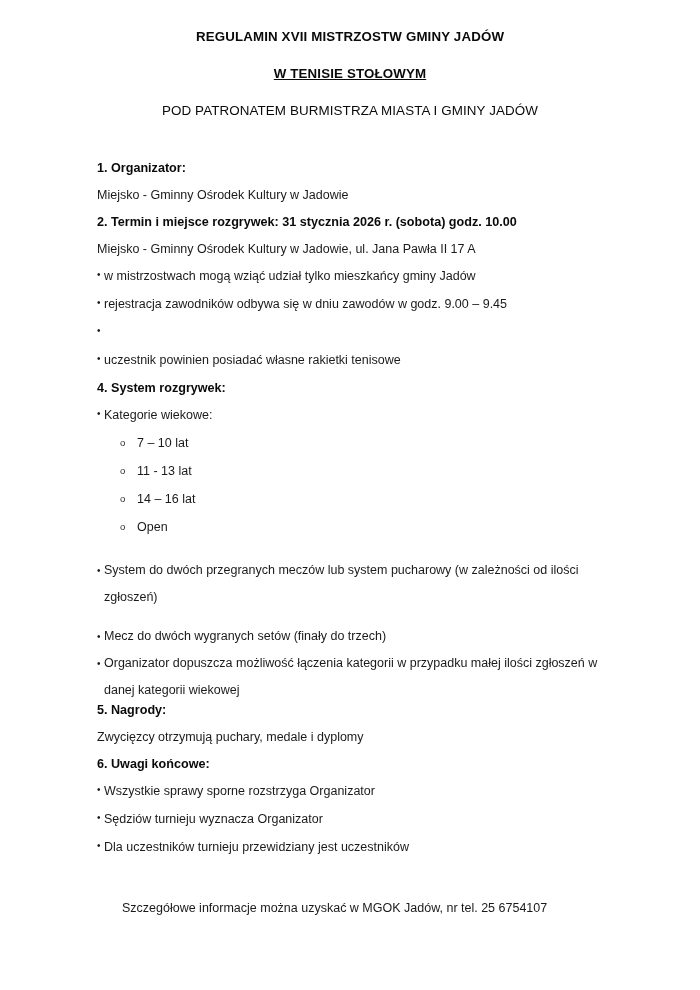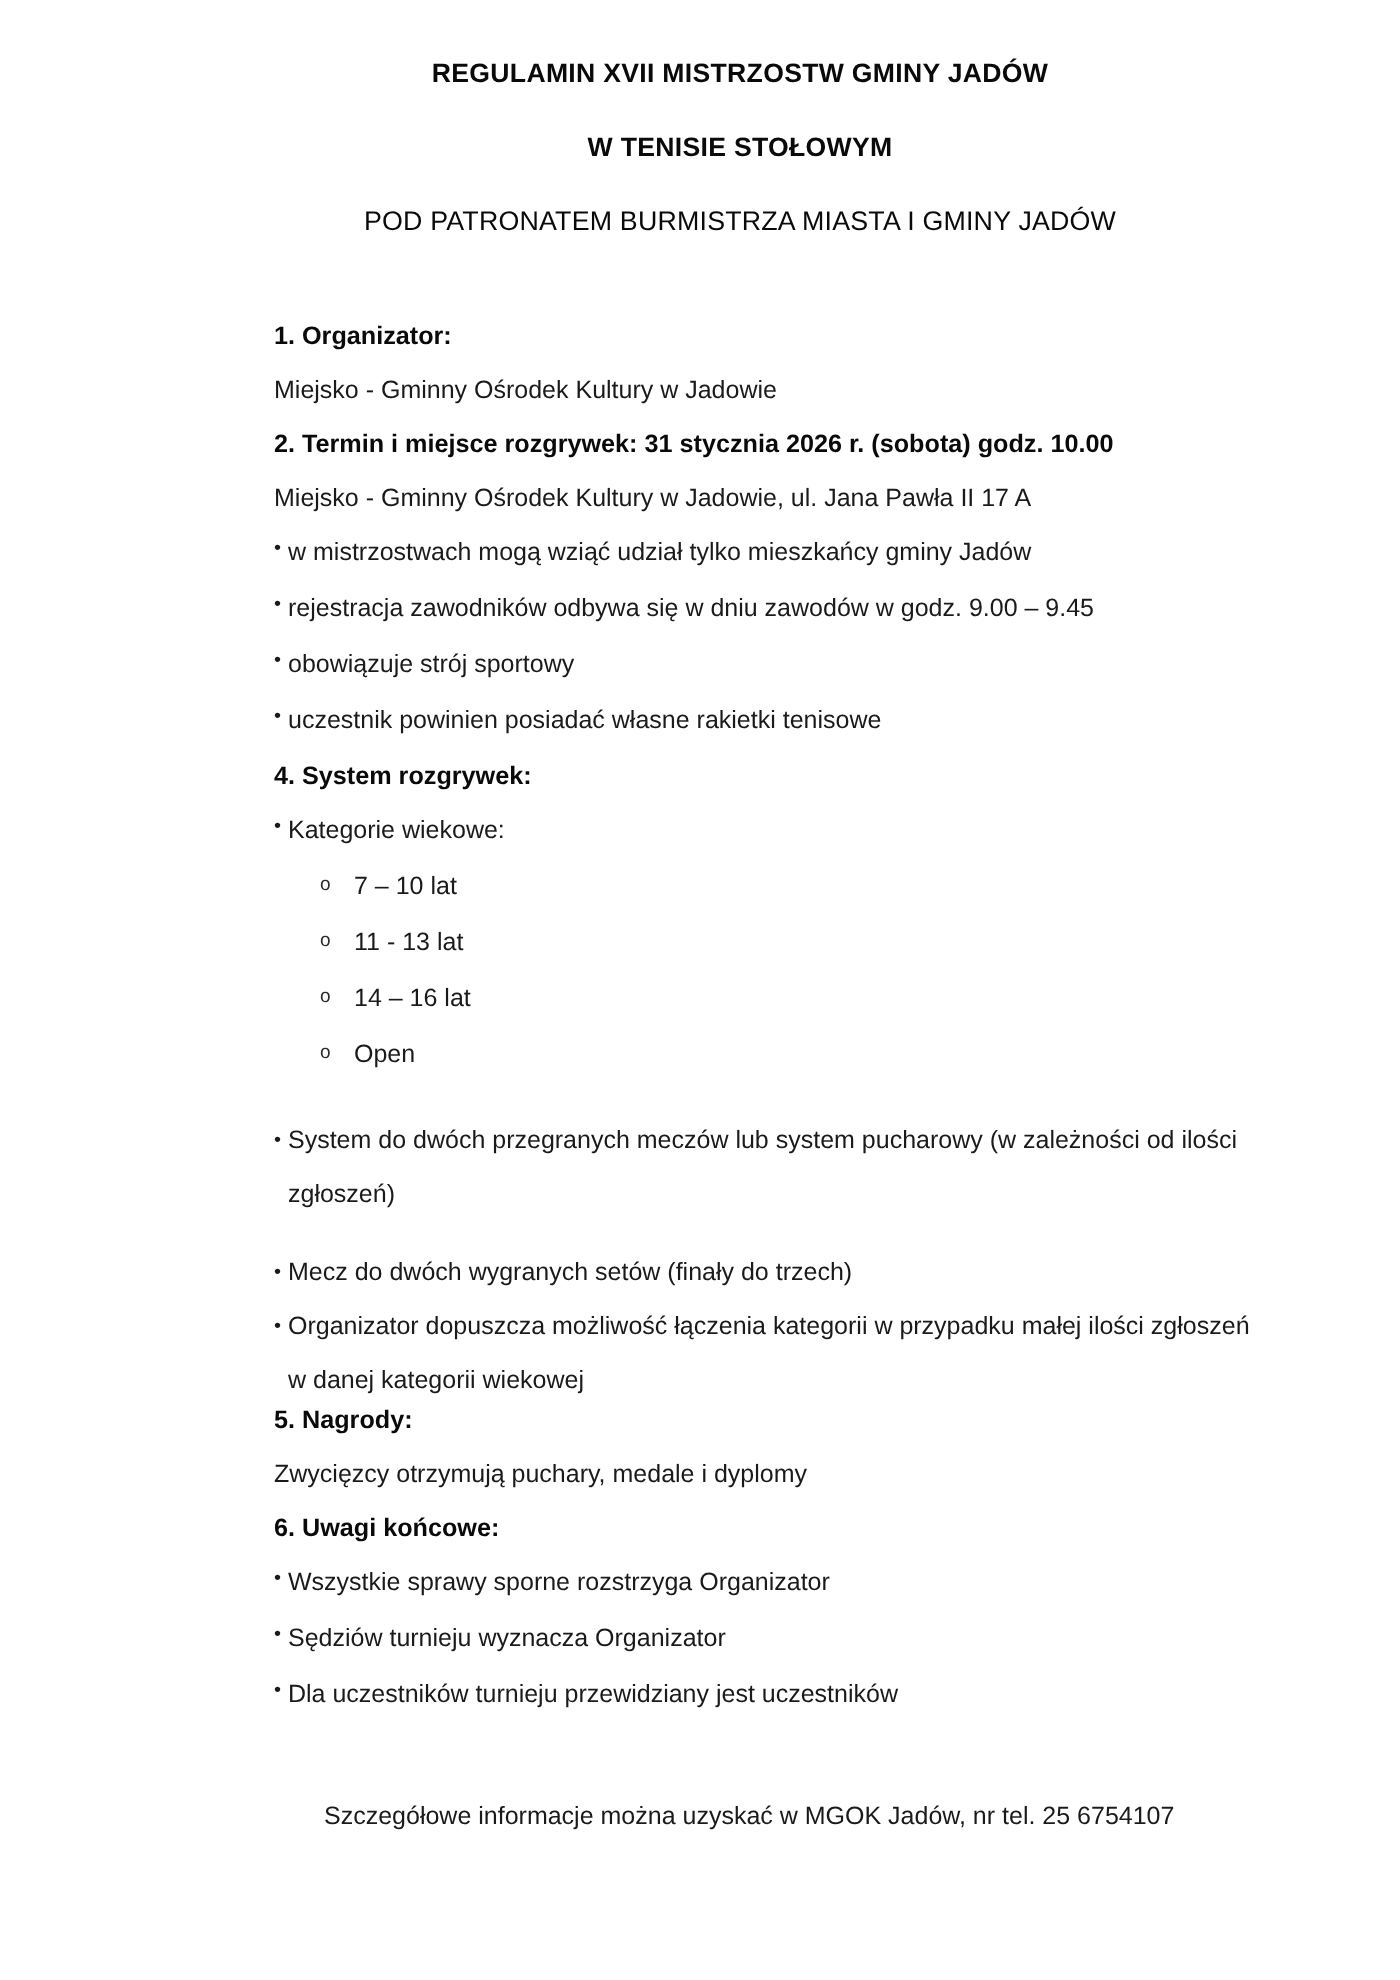--- a/index.html
+++ b/index.html
@@ -15,38 +15,38 @@
     -webkit-font-smoothing: antialiased;
   }
 
   .page {
     position: relative;
     width: 700px;
     height: 990px;
     background: #ffffff;
     box-sizing: border-box;
     overflow: hidden;
-    padding-left: 40px;
   }
 
   
   .title-block {
     padding-top: 30px;
     text-align: center;
   }
   .title-line {
     font-size: 13.3px;
     font-weight: bold;
     letter-spacing: 0.15px;
     line-height: 1.0;
     margin: 0 0 24px 0;
     color: #0a0a0a;
   }
   .title-line.second {
     margin-bottom: 23px;
+    text-decoration: underline;
   }
   .title-line.sub {
     font-weight: normal;
     font-size: 13.4px;
     letter-spacing: 0.1px;
     margin-bottom: 4px;
   }
 
   
   .body-block {
@@ -178,21 +178,20 @@
     <div class="bullet-row">
       <span class="bullet-mark">•</span>
       <span class="bullet-text">w mistrzostwach mogą wziąć udział tylko mieszkańcy gminy Jadów</span>
     </div>
     <div class="bullet-row">
       <span class="bullet-mark">•</span>
       <span class="bullet-text">rejestracja zawodników odbywa się w dniu zawodów w godz. 9.00 – 9.45</span>
     </div>
     <div class="bullet-row">
       <span class="bullet-mark">•</span>
-      <span class="bullet-text">obowiązuje strój sportowy</span>
     </div>
     <div class="bullet-row">
       <span class="bullet-mark">•</span>
       <span class="bullet-text">uczestnik powinien posiadać własne rakietki tenisowe</span>
     </div>
 
     <div class="row">
       <div class="heading">4. System rozgrywek:</div>
     </div>
 

